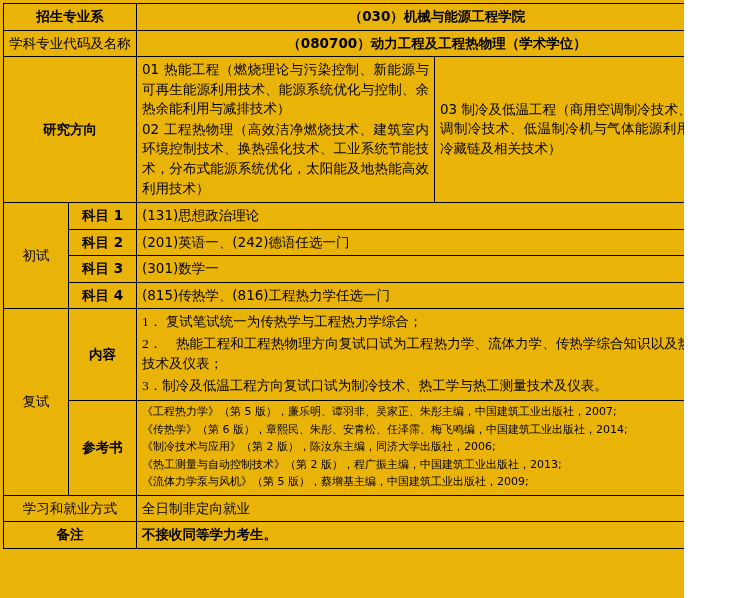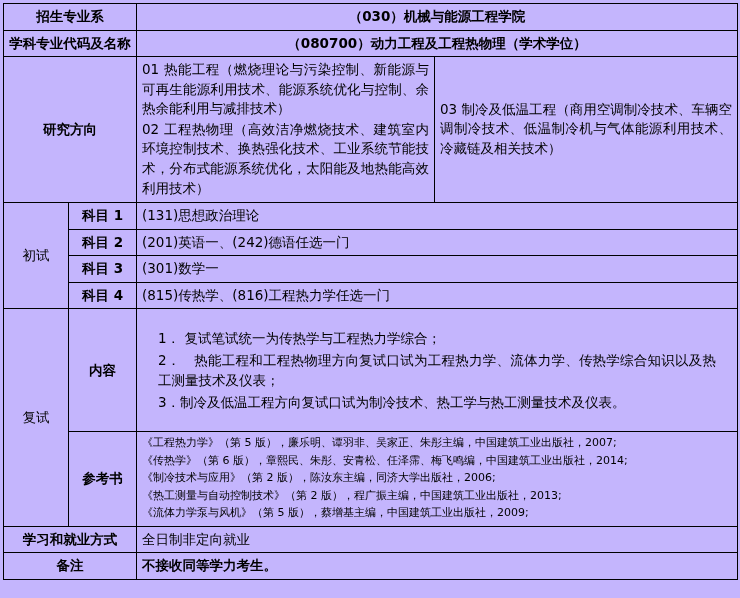--- a/index.html
+++ b/index.html
@@ -5,25 +5,25 @@
   html, body {
     margin: 0;
     padding: 0;
     background: #ffffff;
   }
   body {
     font-family: "DejaVu Sans", "Liberation Sans", sans-serif;
     color: #000000;
   }
   .page {
-    width: 740px;
+    width: 684px;
     height: 598px;
     position: relative;
     overflow: hidden;
-    background: #c4b5fd;
+    background: #eab308;
   }
   table.main {
     border-collapse: collapse;
     width: 734px;
     margin: 3px 0 0 3px;
     table-layout: fixed;
   }
   table.main td {
     border: 1px solid #000000;
     padding: 3px 5px;
@@ -32,21 +32,21 @@
     line-height: 1.45;
   }
   .lbl {
     text-align: center;
     font-weight: bold;
     font-size: 14px;
     white-space: nowrap;
   }
   .lbl-sm {
     text-align: center;
-    font-weight: bold;
+    font-weight: normal;
     font-size: 12.5px;
     white-space: nowrap;
   }
   .ctr-title {
     text-align: center;
     font-weight: bold;
     font-size: 15px;
   }
   .ctr-title2 {
     text-align: center;
@@ -62,22 +62,23 @@
     vertical-align: top;
     padding-top: 5px;
   }
   .dir-col p {
     margin: 0 0 1px 0;
   }
   .subj {
     font-size: 13.5px;
   }
   .content-list {
-    margin: 16px;
+    margin: 0;
     padding: 0;
+    font-family: Liberation Serif, serif;
   }
   .content-list p {
     margin: 0 0 1px 0;
     text-align: justify;
     line-height: 1.52;
   }
   .ref-list {
     margin: 0;
     padding: 0;
   }

